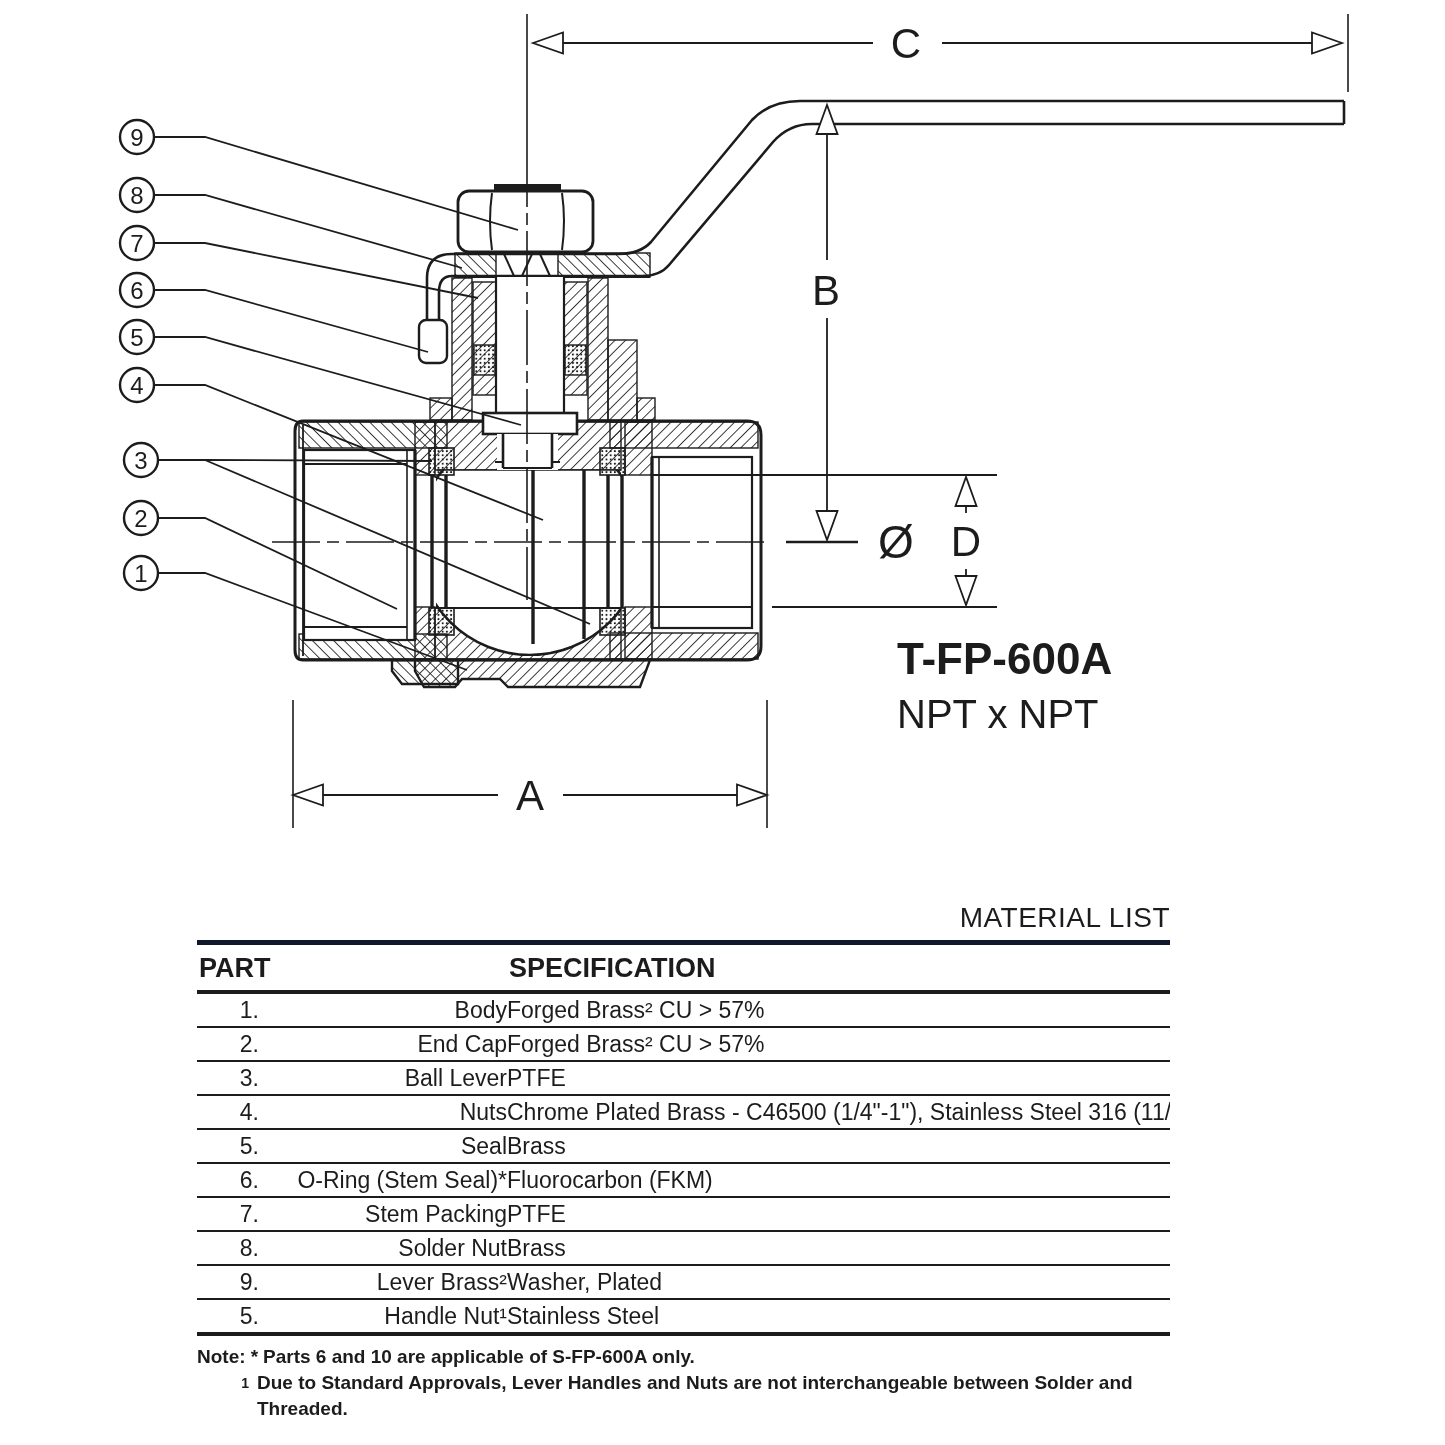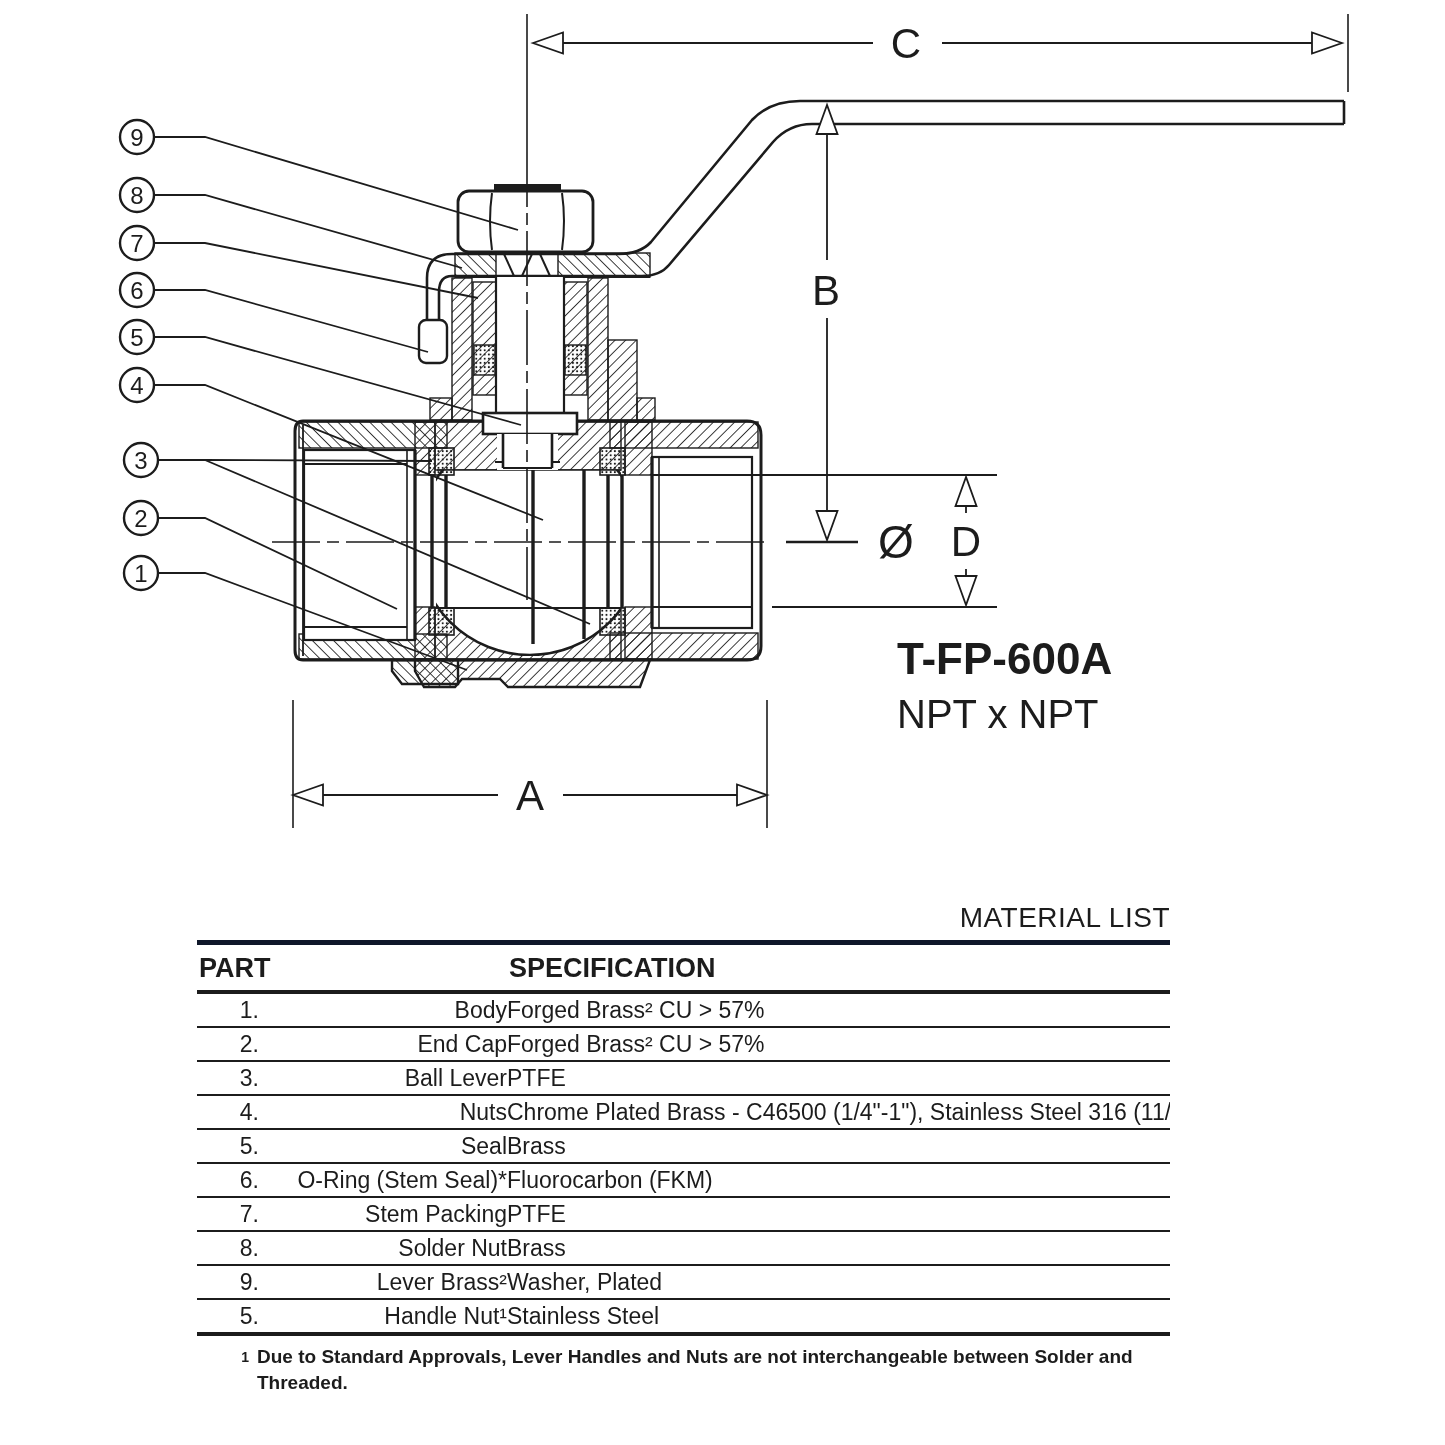--- a/index.html
+++ b/index.html
@@ -325,19 +325,23 @@
       <tr>
             <td class="c-num">5.</td>
             <td class="c-part">Handle Nut¹</td>
             <td>Stainless Steel</td>
           </tr>
     </tbody>
       </table>
 
     <div class="notes">
       <div class="note-row">
+        <span class="note-label">Note: *</span>
+        <span class="note-text">Parts 6 and 10 are applicable of S-FP-600A only.</span>
+      </div>
+      <div class="note-row">
         <span class="note-indent"><span class="note-sup">1</span></span>
         <span class="note-text">Due to Standard Approvals, Lever Handles and Nuts are not interchangeable between Solder and Threaded.</span>
       </div>
 
     </div>
   </div>
 </div>
 
 </body></html>

